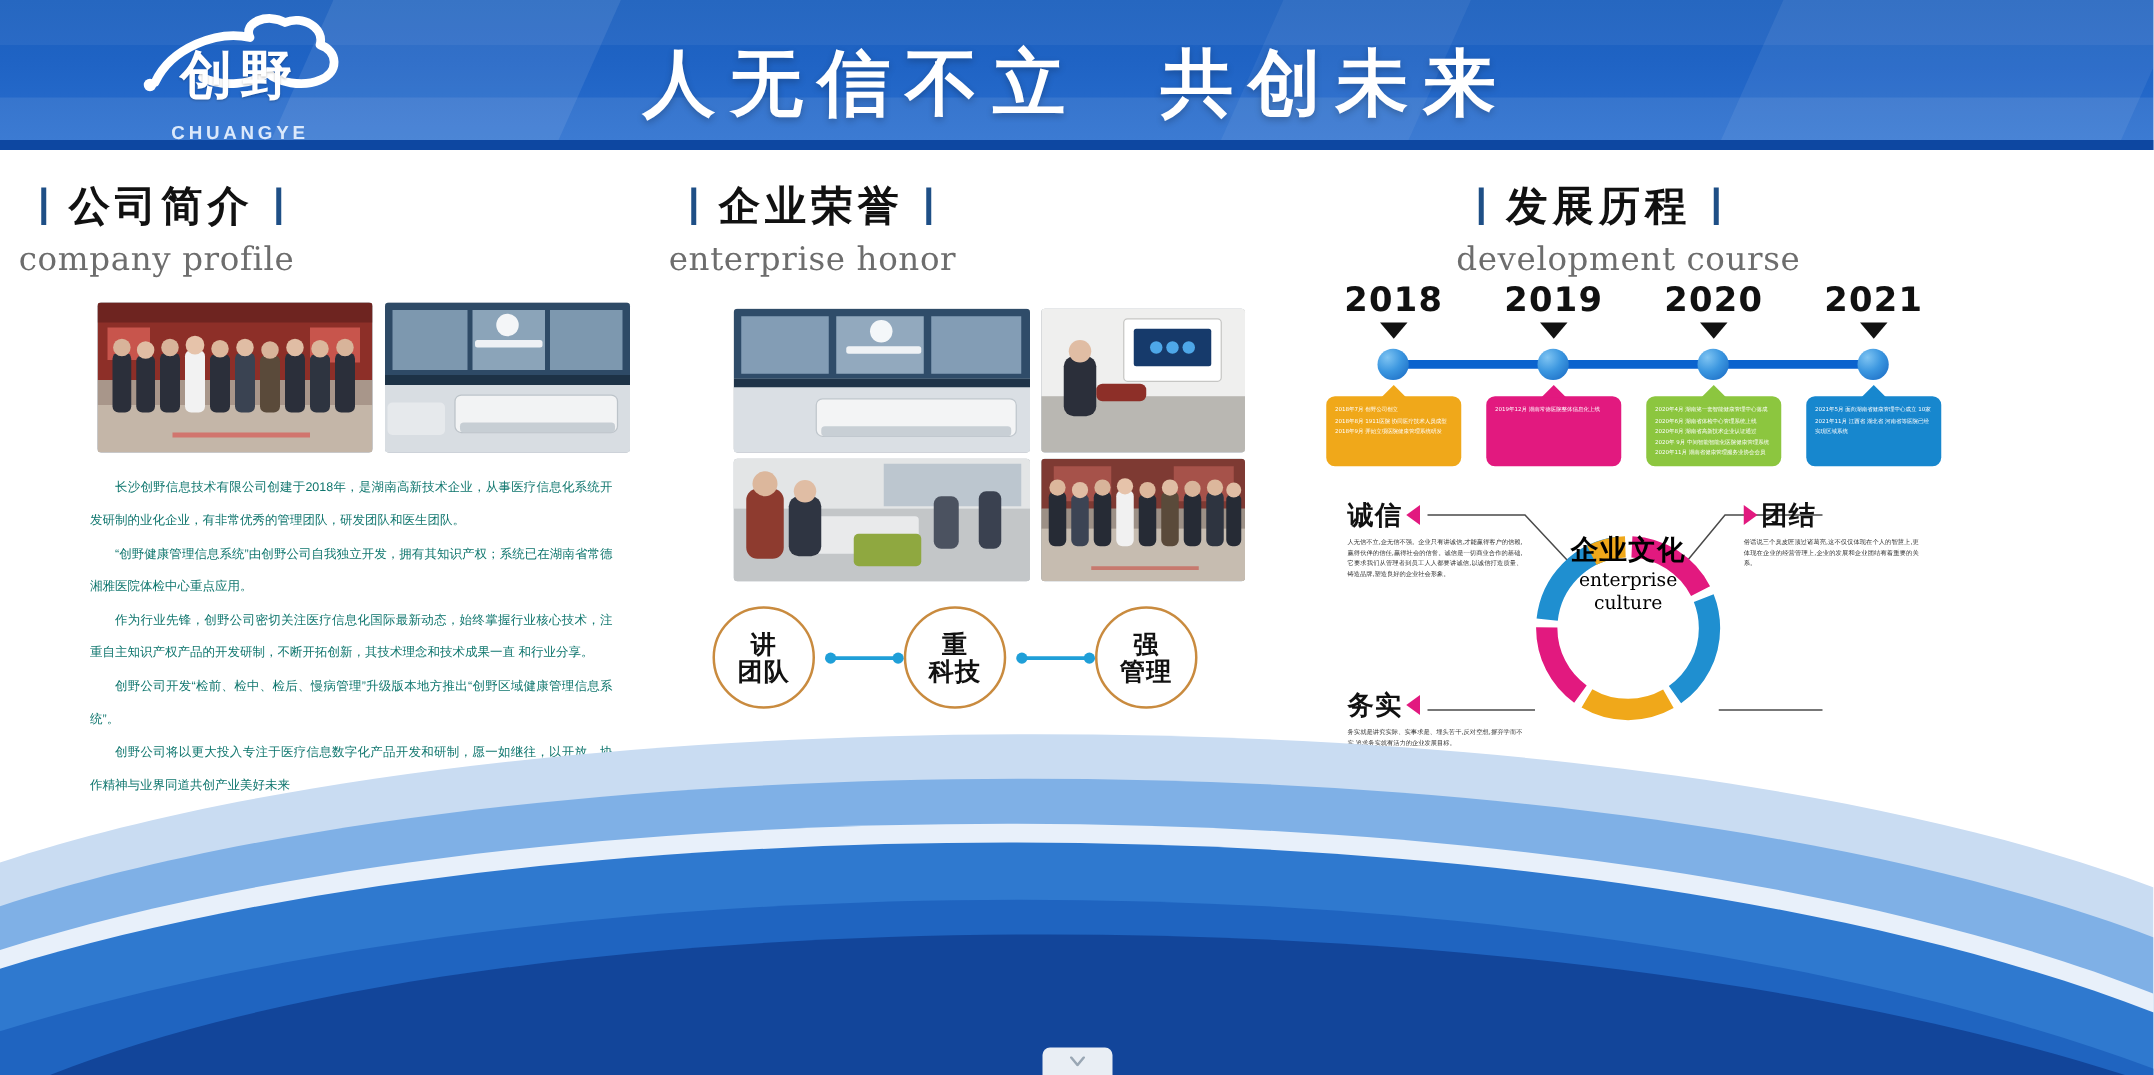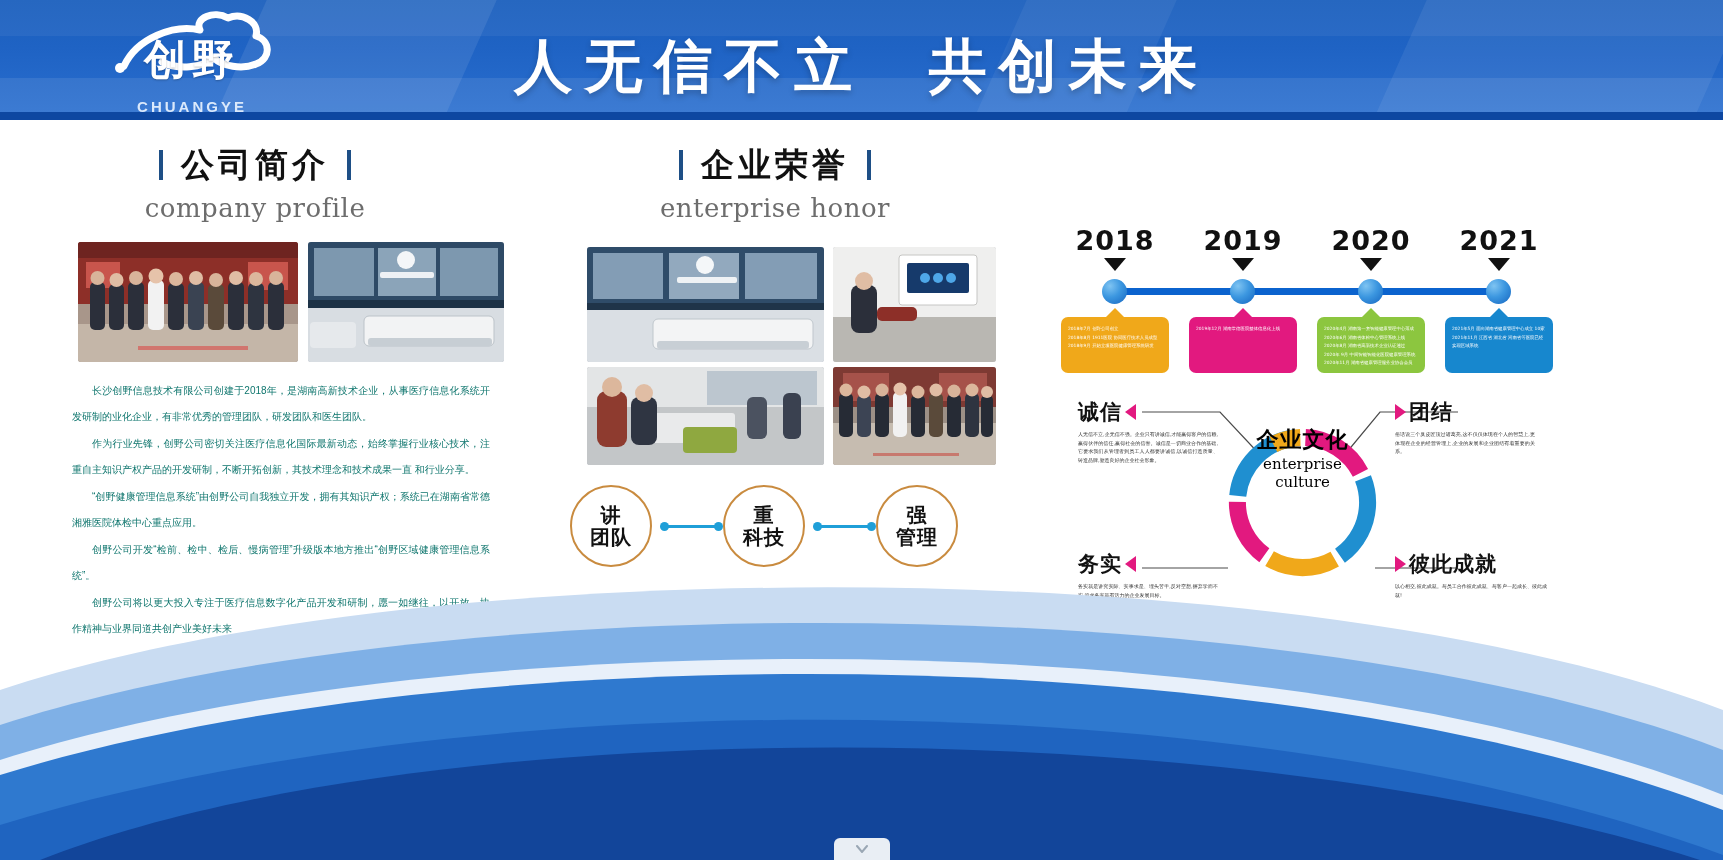--- a/index.html
+++ b/index.html
@@ -45,21 +45,21 @@
 
   .banner-title{
     position:absolute; left:0; top:28px; width:1723px; text-align:center;
     color:#ffffff; font-size:58px; font-weight:800; letter-spacing:12px;
     font-family:"DejaVu Sans",sans-serif;
     text-shadow:0 3px 6px rgba(0,0,0,.22);
     white-space:pre;
   }
 
   
-  .sec-head{ position:absolute; text-align:center; width:480px; }
+  .sec-head{ position:absolute; text-align:left; width:480px; }
   .sec-head .cn{
     font-family:"DejaVu Serif","Liberation Serif",serif;
     font-size:33px; font-weight:700; color:#111; letter-spacing:4px;
     display:inline-block;
   }
   .sec-head .bar{
     display:inline-block; width:4px; height:30px; background:#1e4f86;
     vertical-align:-4px; margin:0 18px;
   }
   .sec-head .en{
@@ -194,20 +194,22 @@
     <div><span class="bar"></span><span class="cn">公司简介</span><span class="bar"></span></div>
     <div class="en">company profile</div>
   </div>
 
   <div class="sec-head" style="left:535px; top:143px;">
     <div><span class="bar"></span><span class="cn">企业荣誉</span><span class="bar"></span></div>
     <div class="en">enterprise honor</div>
   </div>
 
   <div class="sec-head" style="left:1165px; top:143px;">
+    <div><span class="bar"></span><span class="cn">发展历程</span><span class="bar"></span></div>
+    <div class="en">development course</div>
   </div>
 
   <div class="photo" style="left:78px; top:242px; width:220px; height:120px;">
     <svg class="ph-inner" viewBox="0 0 220 120" preserveAspectRatio="none">
       <rect width="220" height="120" fill="#b7a898"></rect>
       <rect y="0" width="220" height="62" fill="#8d2f28"></rect>
       <rect y="0" width="220" height="16" fill="#6e2420"></rect>
       <rect x="8" y="20" width="34" height="26" fill="#c8554c"></rect>
       <rect x="170" y="20" width="40" height="28" fill="#c8554c"></rect>
       <rect y="62" width="220" height="20" fill="#a8968a"></rect>
@@ -250,22 +252,22 @@
       <rect x="56" y="74" width="130" height="30" rx="5" fill="#f2f3f4" stroke="#bcc3c9"></rect>
       <rect x="60" y="96" width="124" height="8" rx="3" fill="#c7ced4"></rect>
       <rect x="2" y="80" width="46" height="26" rx="4" fill="#e6e9ec"></rect>
       <circle cx="98" cy="18" r="9" fill="#ffffff" opacity=".9"></circle>
       <rect x="72" y="30" width="54" height="6" rx="2" fill="#ffffff" opacity=".85"></rect>
     </svg>
   </div>
 
   <div class="profile-text">
     <p>长沙创野信息技术有限公司创建于2018年，是湖南高新技术企业，从事医疗信息化系统开发研制的业化企业，有非常优秀的管理团队，研发团队和医生团队。</p>
+    <p>“创野健康管理信息系统”由创野公司自我独立开发，拥有其知识产权；系统已在湖南省常德湘雅医院体检中心重点应用。</p>
     <p>作为行业先锋，创野公司密切关注医疗信息化国际最新动态，始终掌握行业核心技术，注重自主知识产权产品的开发研制，不断开拓创新，其技术理念和技术成果一直 和行业分享。</p>
-    <p>“创野健康管理信息系统”由创野公司自我独立开发，拥有其知识产权；系统已在湖南省常德湘雅医院体检中心重点应用。</p>
     <p>创野公司开发“检前、检中、检后、慢病管理”升级版本地方推出“创野区域健康管理信息系统”。</p>
     <p>创野公司将以更大投入专注于医疗信息数字化产品开发和研制，愿一如继往，以开放、协作精神与业界同道共创产业美好未来</p>
   </div>
 
   <div class="photo" style="left:587px; top:247px; width:237px; height:115px;">
     <svg class="ph-inner" viewBox="0 0 237 115" preserveAspectRatio="none">
       <rect width="237" height="115" fill="#d3d8dd"></rect>
       <rect width="237" height="56" fill="#2f4c69"></rect>
       <rect x="6" y="6" width="70" height="46" fill="#a6c0d6" opacity=".7"></rect>
       <rect x="82" y="6" width="70" height="46" fill="#bcd2e3" opacity=".7"></rect>
@@ -450,27 +452,20 @@
     </div>
 
     <div class="cul-box" style="left:28px; top:160px;">
       <div class="cul-title">
         <span>务实</span>
         <span class="tri-l"></span>
       </div>
       <div class="cul-body">务实就是讲究实际、实事求是、埋头苦干,反对空想,摒弃学而不实,追求务实就有活力的企业发展目标。</div>
     </div>
 
-    <div class="cul-box" style="left:345px; top:160px; width:152px;">
-      <div class="cul-title">
-        <span class="tri-r"></span>
-        <span>彼此成就</span>
-      </div>
-      <div class="cul-body">以心相交,彼此成就。与员工合作彼此成就、与客户一起成长、彼此成就!</div>
-    </div>
   </div>
 
   <div class="waves">
     <svg width="1723" height="300" viewBox="0 0 1723 300" preserveAspectRatio="none">
       <path d="M0,130 C420,-10 1300,-10 1723,150 L1723,300 L0,300 Z" fill="#c9dcf2"></path>
       <path d="M0,165 C430,25 1290,25 1723,190 L1723,300 L0,300 Z" fill="#7fb0e6"></path>
       <path d="M0,200 C440,60 1280,60 1723,235 L1723,300 L0,300 Z" fill="#e8f0fa"></path>
       <path d="M0,215 C450,75 1270,75 1723,250 L1723,300 L0,300 Z" fill="#2f79cf"></path>
       <path d="M0,265 C470,120 1250,120 1723,295 L1723,300 L0,300 Z" fill="#1f64c0"></path>
       <path d="M40,300 C420,150 1230,150 1700,300 Z" fill="#12459a"></path>

